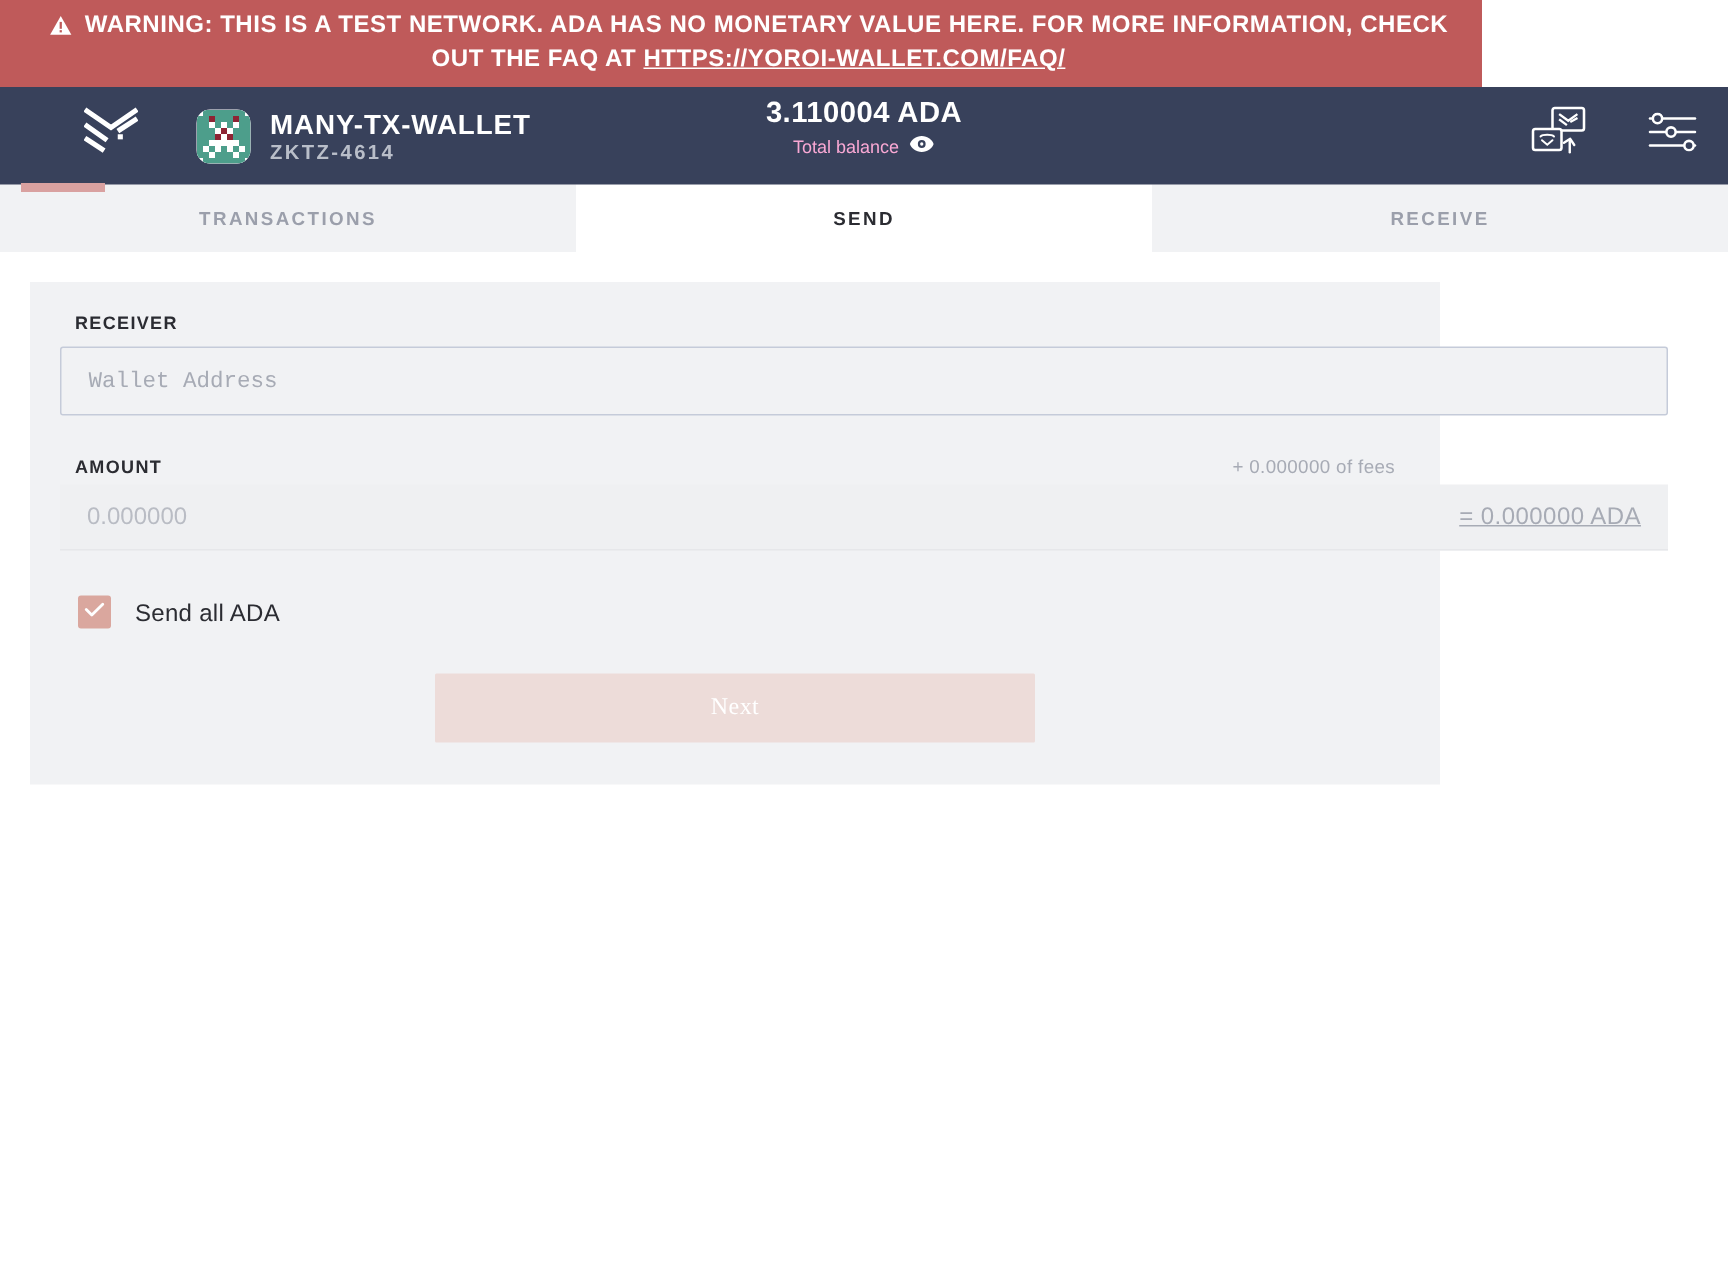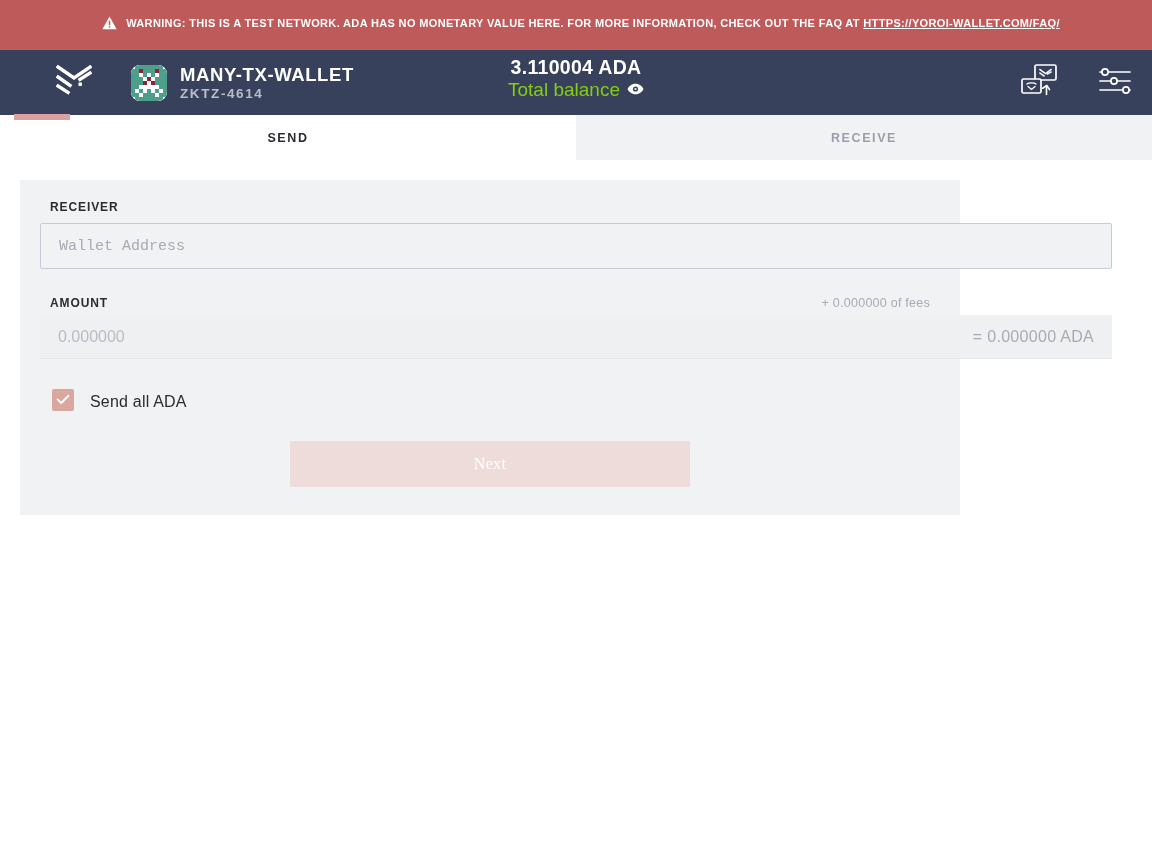--- a/index.html
+++ b/index.html
@@ -7,30 +7,30 @@
   html, body {
     width: 1152px;
     height: 847px;
     background: #ffffff;
     font-family: "Liberation Sans", sans-serif;
     overflow: hidden;
   }
 
   
   .warning-banner {
-    width: 1152px;
+    width: 988px;
     min-height: 50px;
     background: #bf5a5a;
     color: #ffffff;
     display: flex;
     align-items: center;
     justify-content: center;
     text-align: center;
     padding: 7px 4px 8px 14px;
-    font-size: 11px;
+    font-size: 16px;
     font-weight: bold;
     letter-spacing: 0.35px;
     line-height: 20px;
     text-transform: uppercase;
   }
   .warning-inner { max-width: 1110px; }
   .warn-tri {
     display: inline-block;
     vertical-align: -3px;
     margin-right: 9px;
@@ -120,22 +120,22 @@
     line-height: 23px;
   }
   .balance-label-row {
     display: flex;
     align-items: center;
     gap: 7px;
     margin-top: 2px;
     pointer-events: auto;
   }
   .balance-label {
-    color: #84cc16;
-    font-size: 19px;
+    color: #f9a8d4;
+    font-size: 12px;
     line-height: 16px;
   }
 
   .topbar-actions {
     position: absolute;
     right: 20px;
     top: 0;
     height: 65px;
     display: flex;
     align-items: center;
@@ -248,20 +248,21 @@
     font-size: 16px;
     color: #2b2c32;
   }
   .amount-input::placeholder { color: #b9bcc4; }
   .amount-total {
     font-size: 16px;
     color: #a7abb5;
     letter-spacing: 0.3px;
     padding-right: 18px;
     white-space: nowrap;
+    text-decoration: underline;
   }
 
   .checkbox-row {
     display: flex;
     align-items: flex-end;
     gap: 16px;
     margin-top: 30px;
     padding-left: 12px;
     cursor: pointer;
     user-select: none;
@@ -421,20 +422,21 @@
           <circle cx="7" cy="4" r="3.1" fill="#38415b" stroke="#ffffff" stroke-width="1.7"></circle>
           <circle cx="16" cy="13" r="3.1" fill="#38415b" stroke="#ffffff" stroke-width="1.7"></circle>
           <circle cx="28" cy="22" r="3.1" fill="#38415b" stroke="#ffffff" stroke-width="1.7"></circle>
         </svg>
       </span>
     </div>
   </div>
 </div>
 
 <div class="tabs">
+  <div class="tab">Transactions</div>
   <div class="tab active">Send</div>
   <div class="tab">Receive</div>
 </div>
 
 <div class="page-body">
   <div class="card">
 
     <div class="field-label">Receiver</div>
     <input class="receiver-input" type="text" placeholder="Wallet Address" style="">
 

